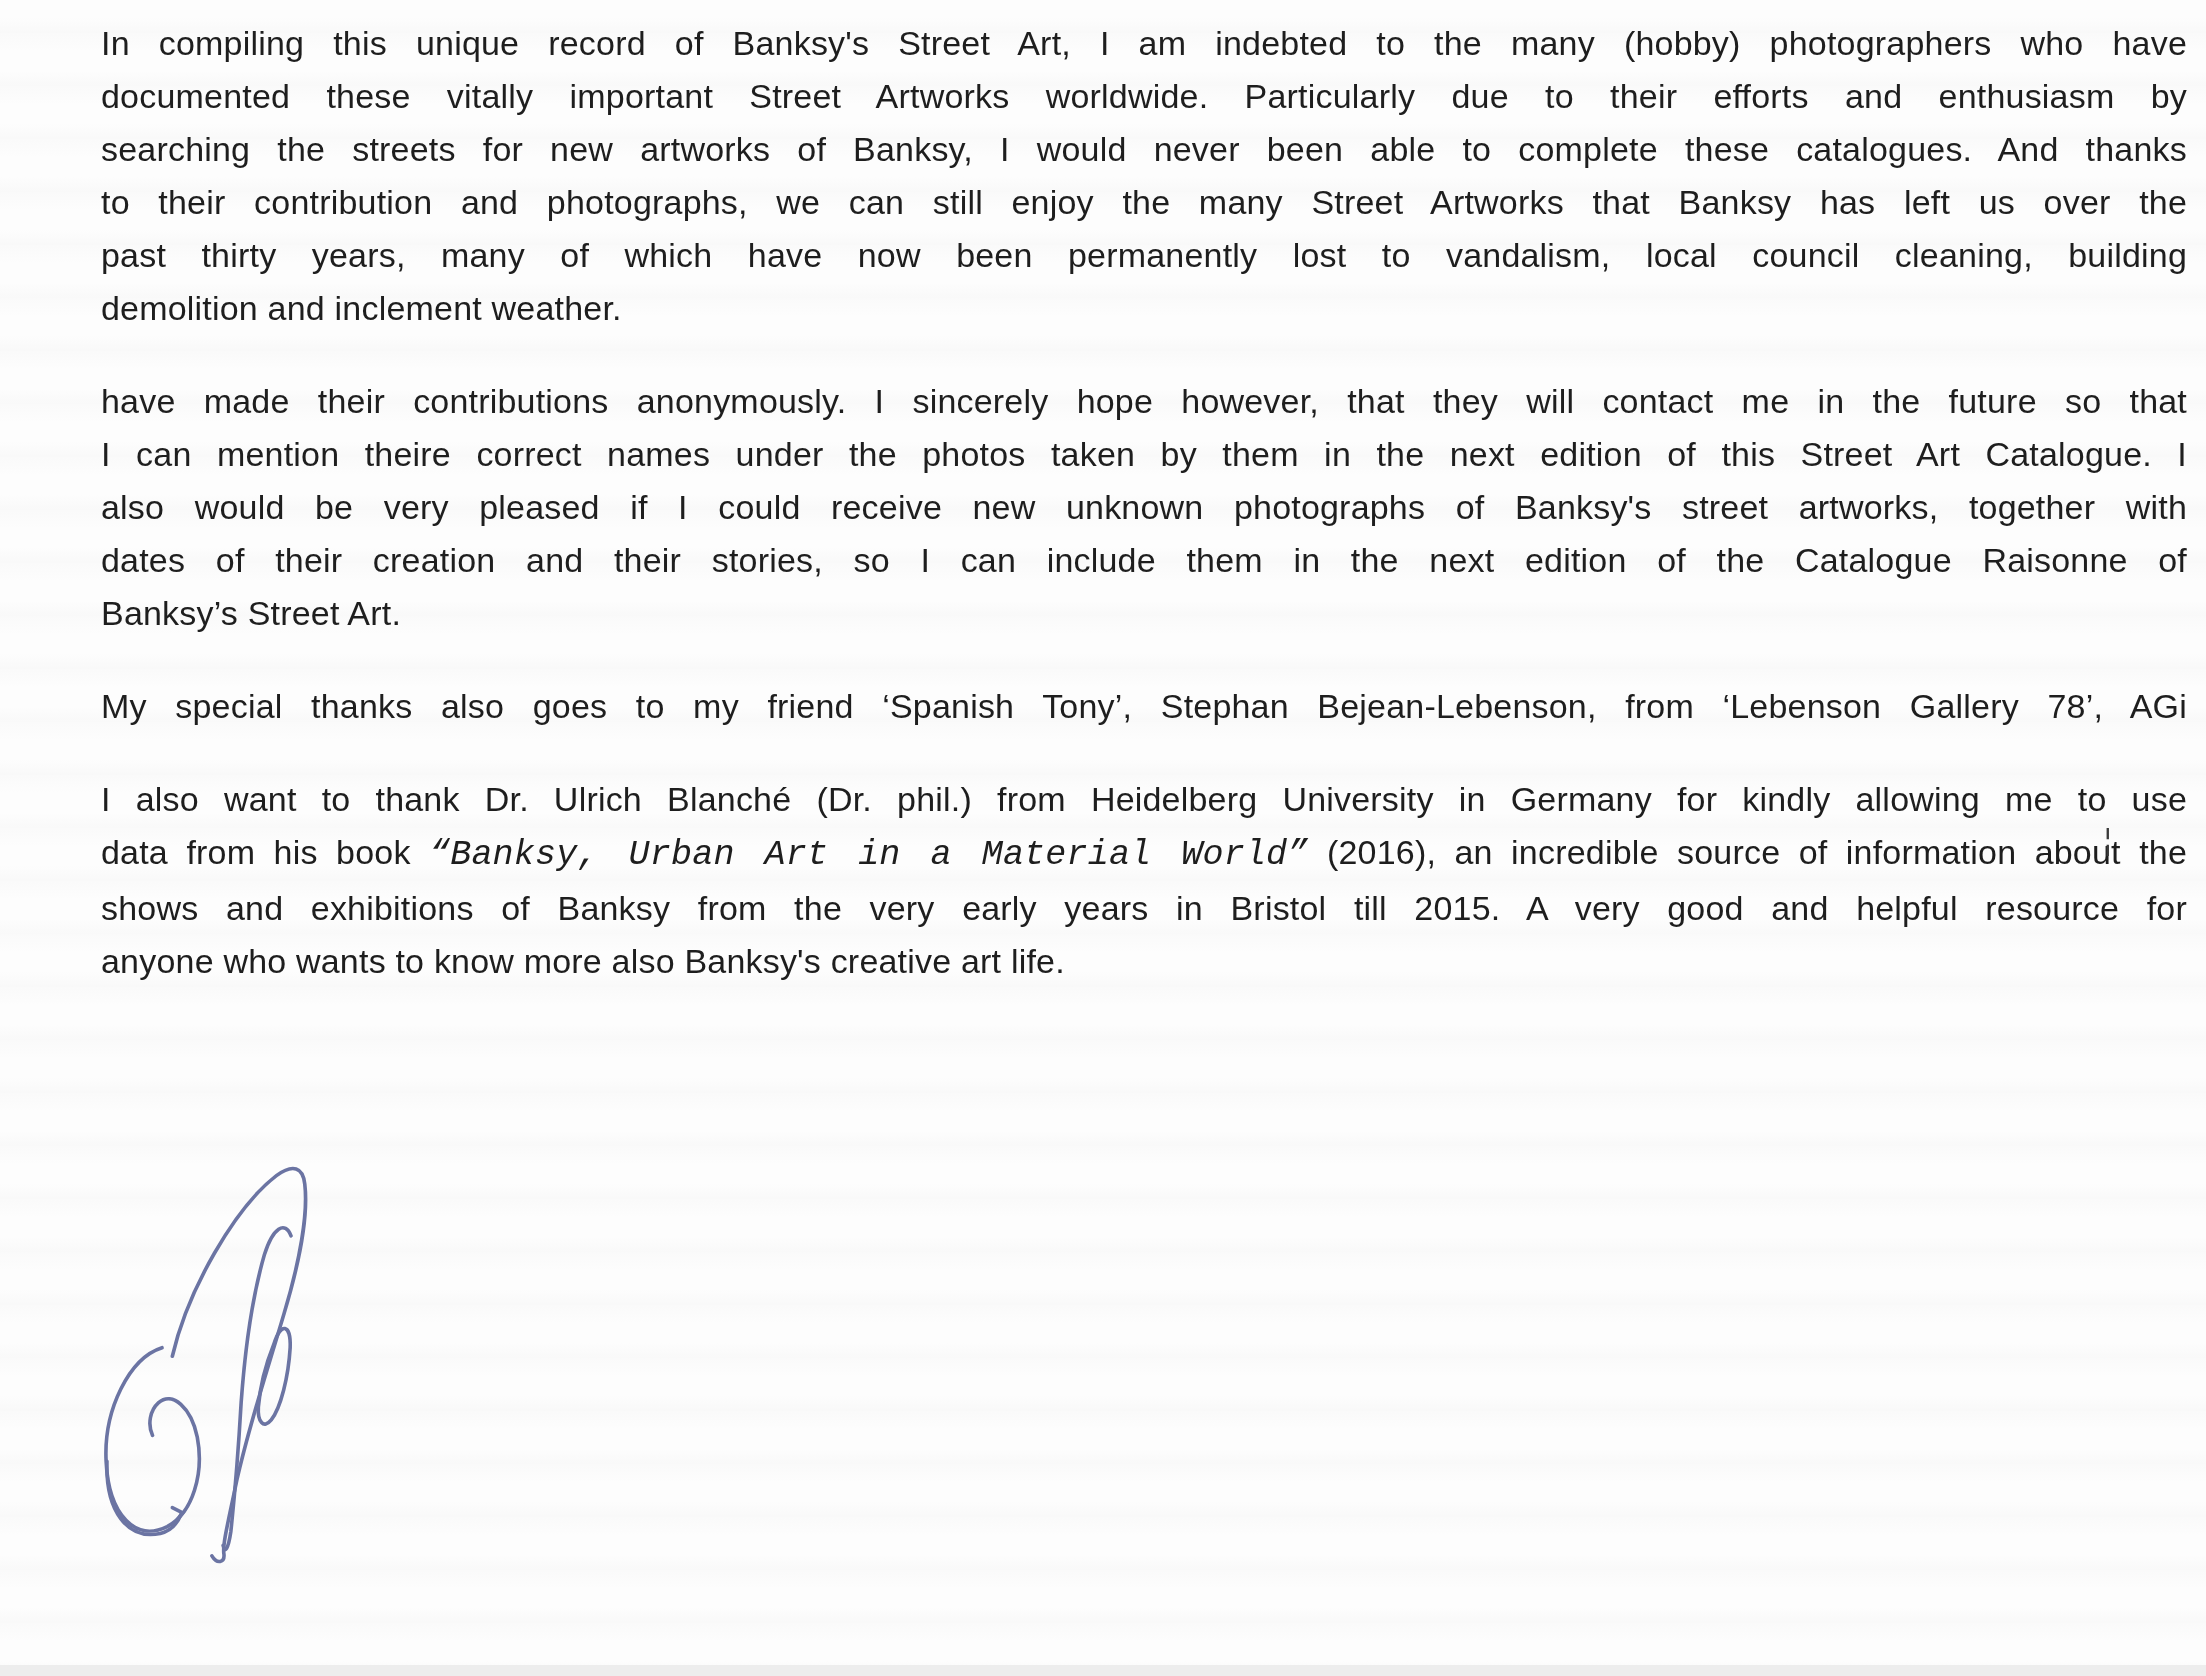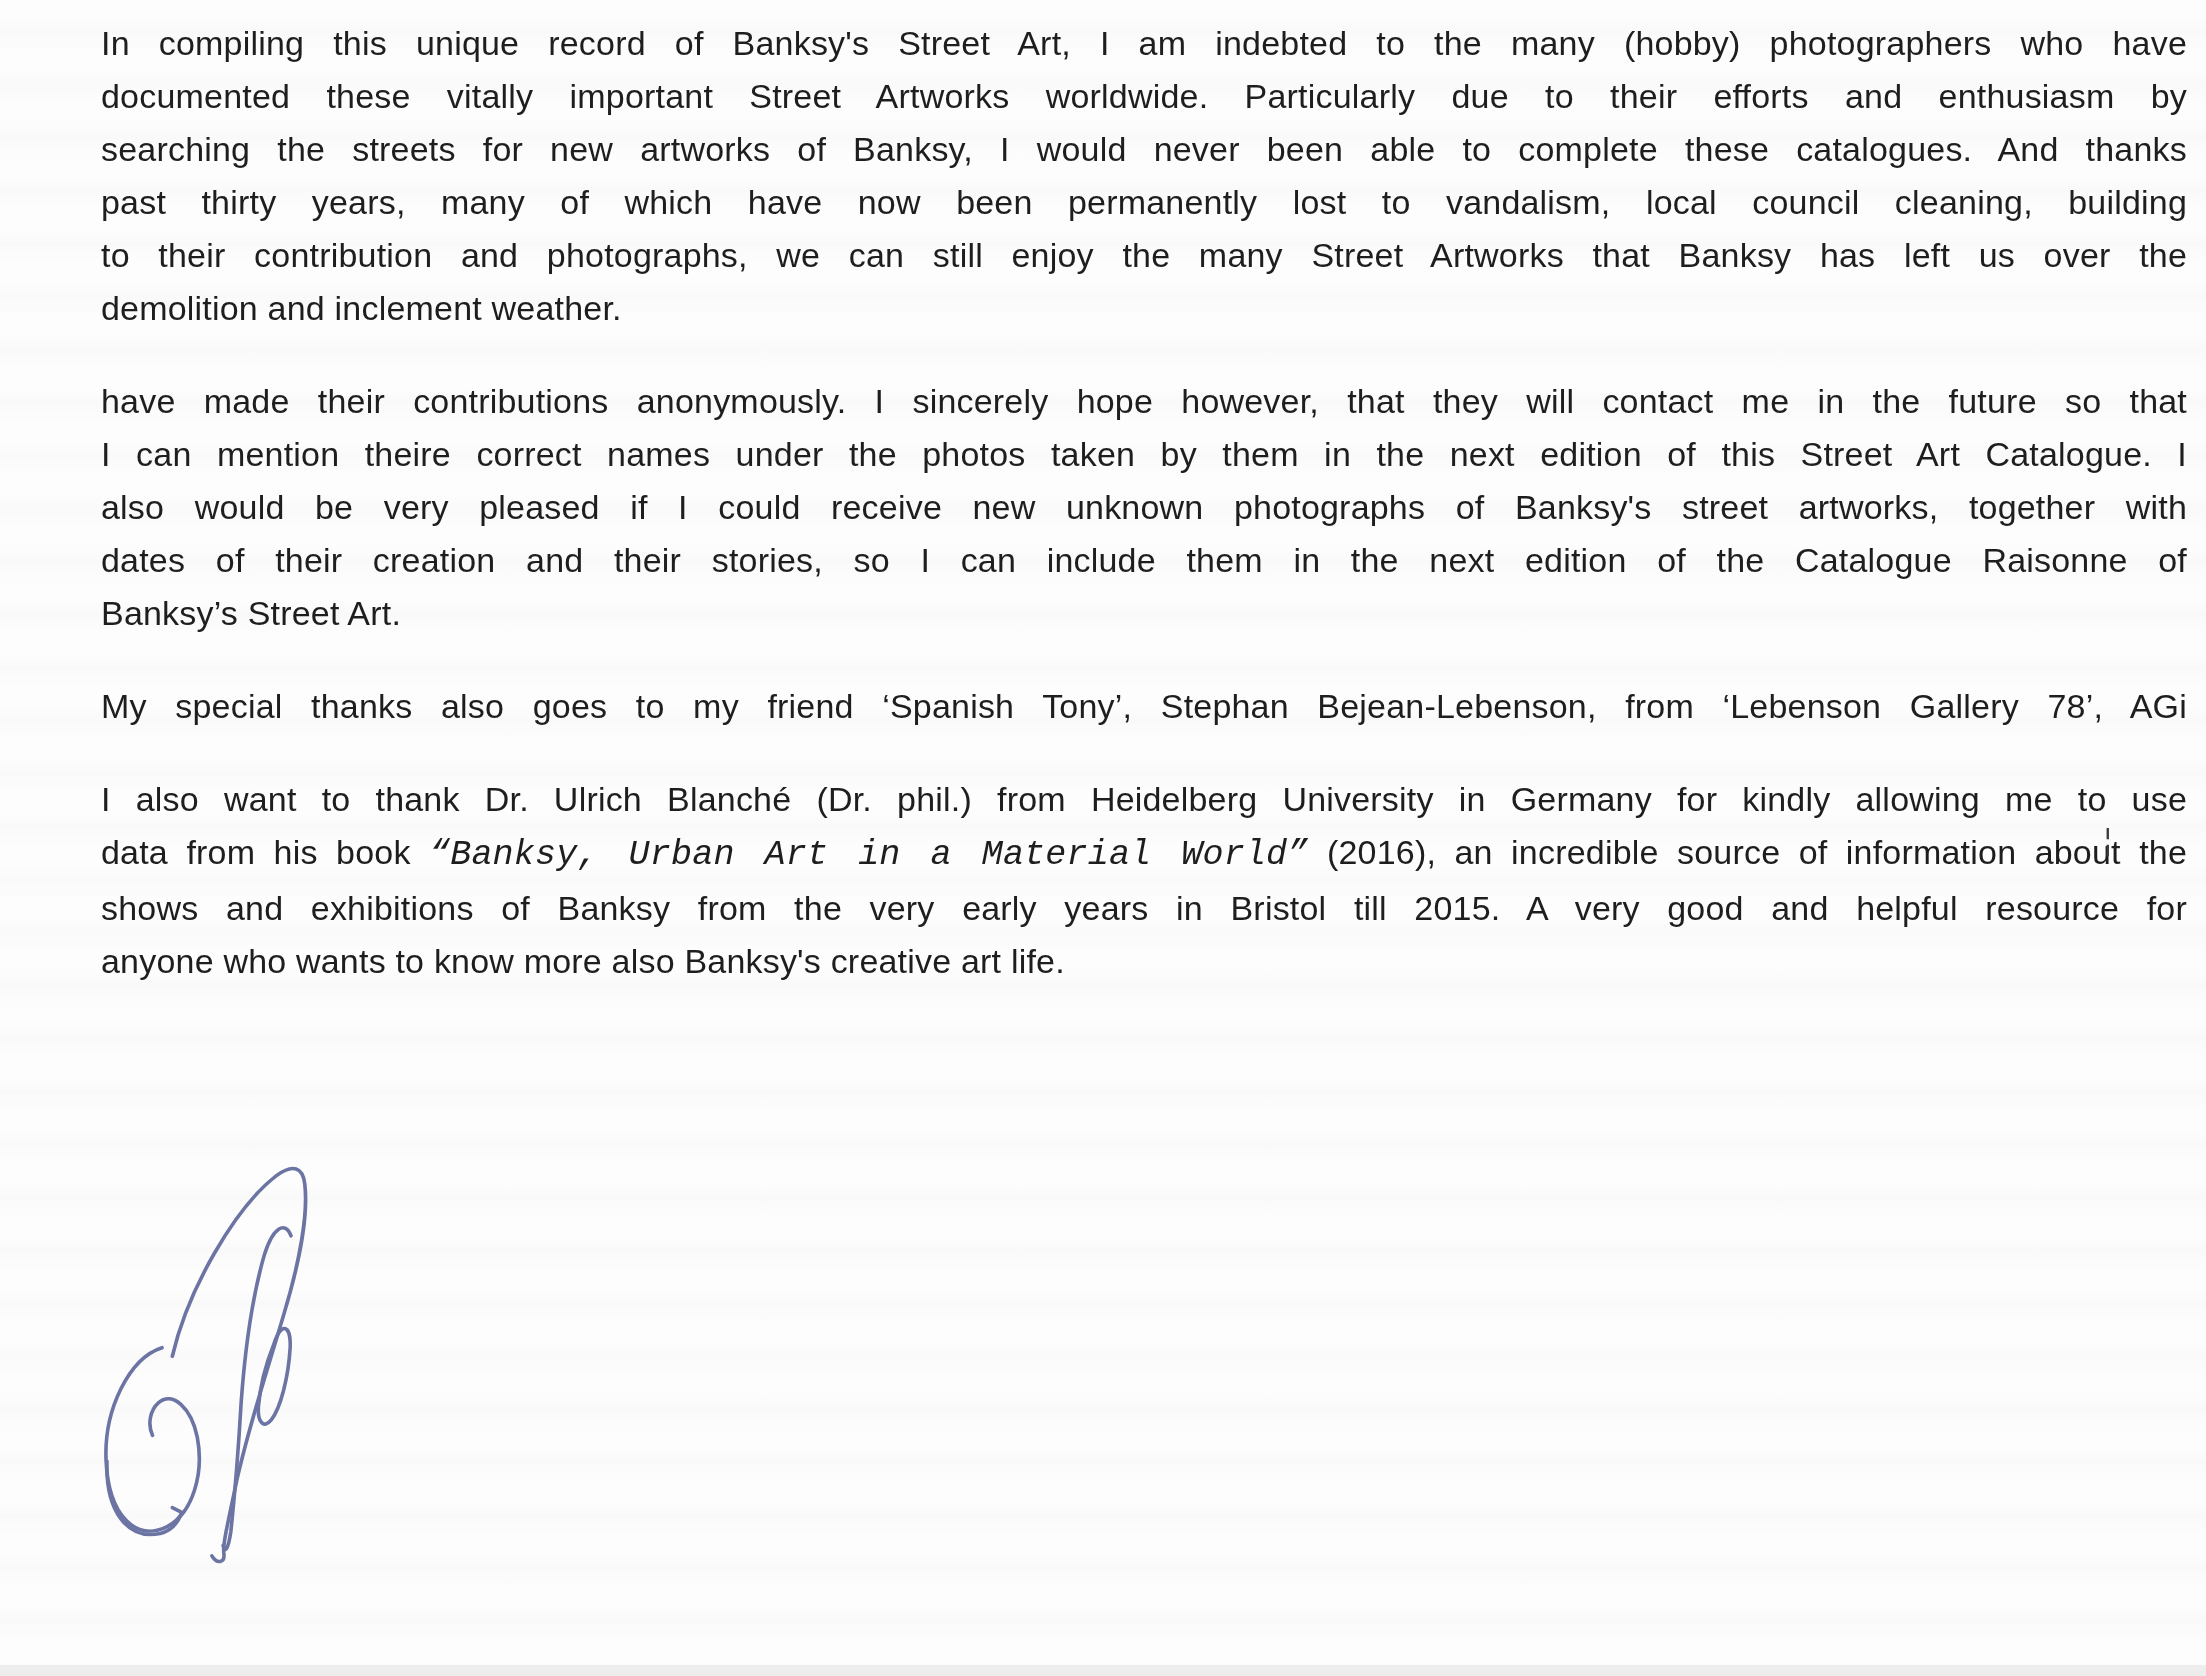--- a/index.html
+++ b/index.html
@@ -84,22 +84,22 @@
   }
 </style>
 </head>
 <body>
 
 <div class="doc-body">
     <div class="paragraph">
       <div class="line"><span>In compiling this unique record of Banksy's Street Art, I am indebted to the many (hobby) photographers who have</span></div>
       <div class="line"><span>documented these vitally important Street Artworks worldwide. Particularly due to their efforts and enthusiasm by</span></div>
       <div class="line"><span>searching the streets for new artworks of Banksy, I would never been able to complete these catalogues. And thanks</span></div>
+      <div class="line"><span>to their contribution and photographs, we can still enjoy the many Street Artworks that Banksy has left us over the</span></div>
       <div class="line"><span>past thirty years, many of which have now been permanently lost to vandalism, local council cleaning, building</span></div>
-      <div class="line"><span>to their contribution and photographs, we can still enjoy the many Street Artworks that Banksy has left us over the</span></div>
       <div class="line last"><span>demolition and inclement weather.</span></div>
     </div>
     <div class="paragraph">
       <div class="line"><span>have made their contributions anonymously. I sincerely hope however, that they will contact me in the future so that</span></div>
       <div class="line"><span>I can mention theire correct names under the photos taken by them in the next edition of this Street Art Catalogue. I</span></div>
       <div class="line"><span>also would be very pleased if I could receive new unknown photographs of Banksy's street artworks, together with</span></div>
       <div class="line"><span>dates of their creation and their stories, so I can include them in the next edition of the Catalogue Raisonne of</span></div>
       <div class="line last"><span>Banksy’s Street Art.</span></div>
     </div>
     <div class="paragraph">

